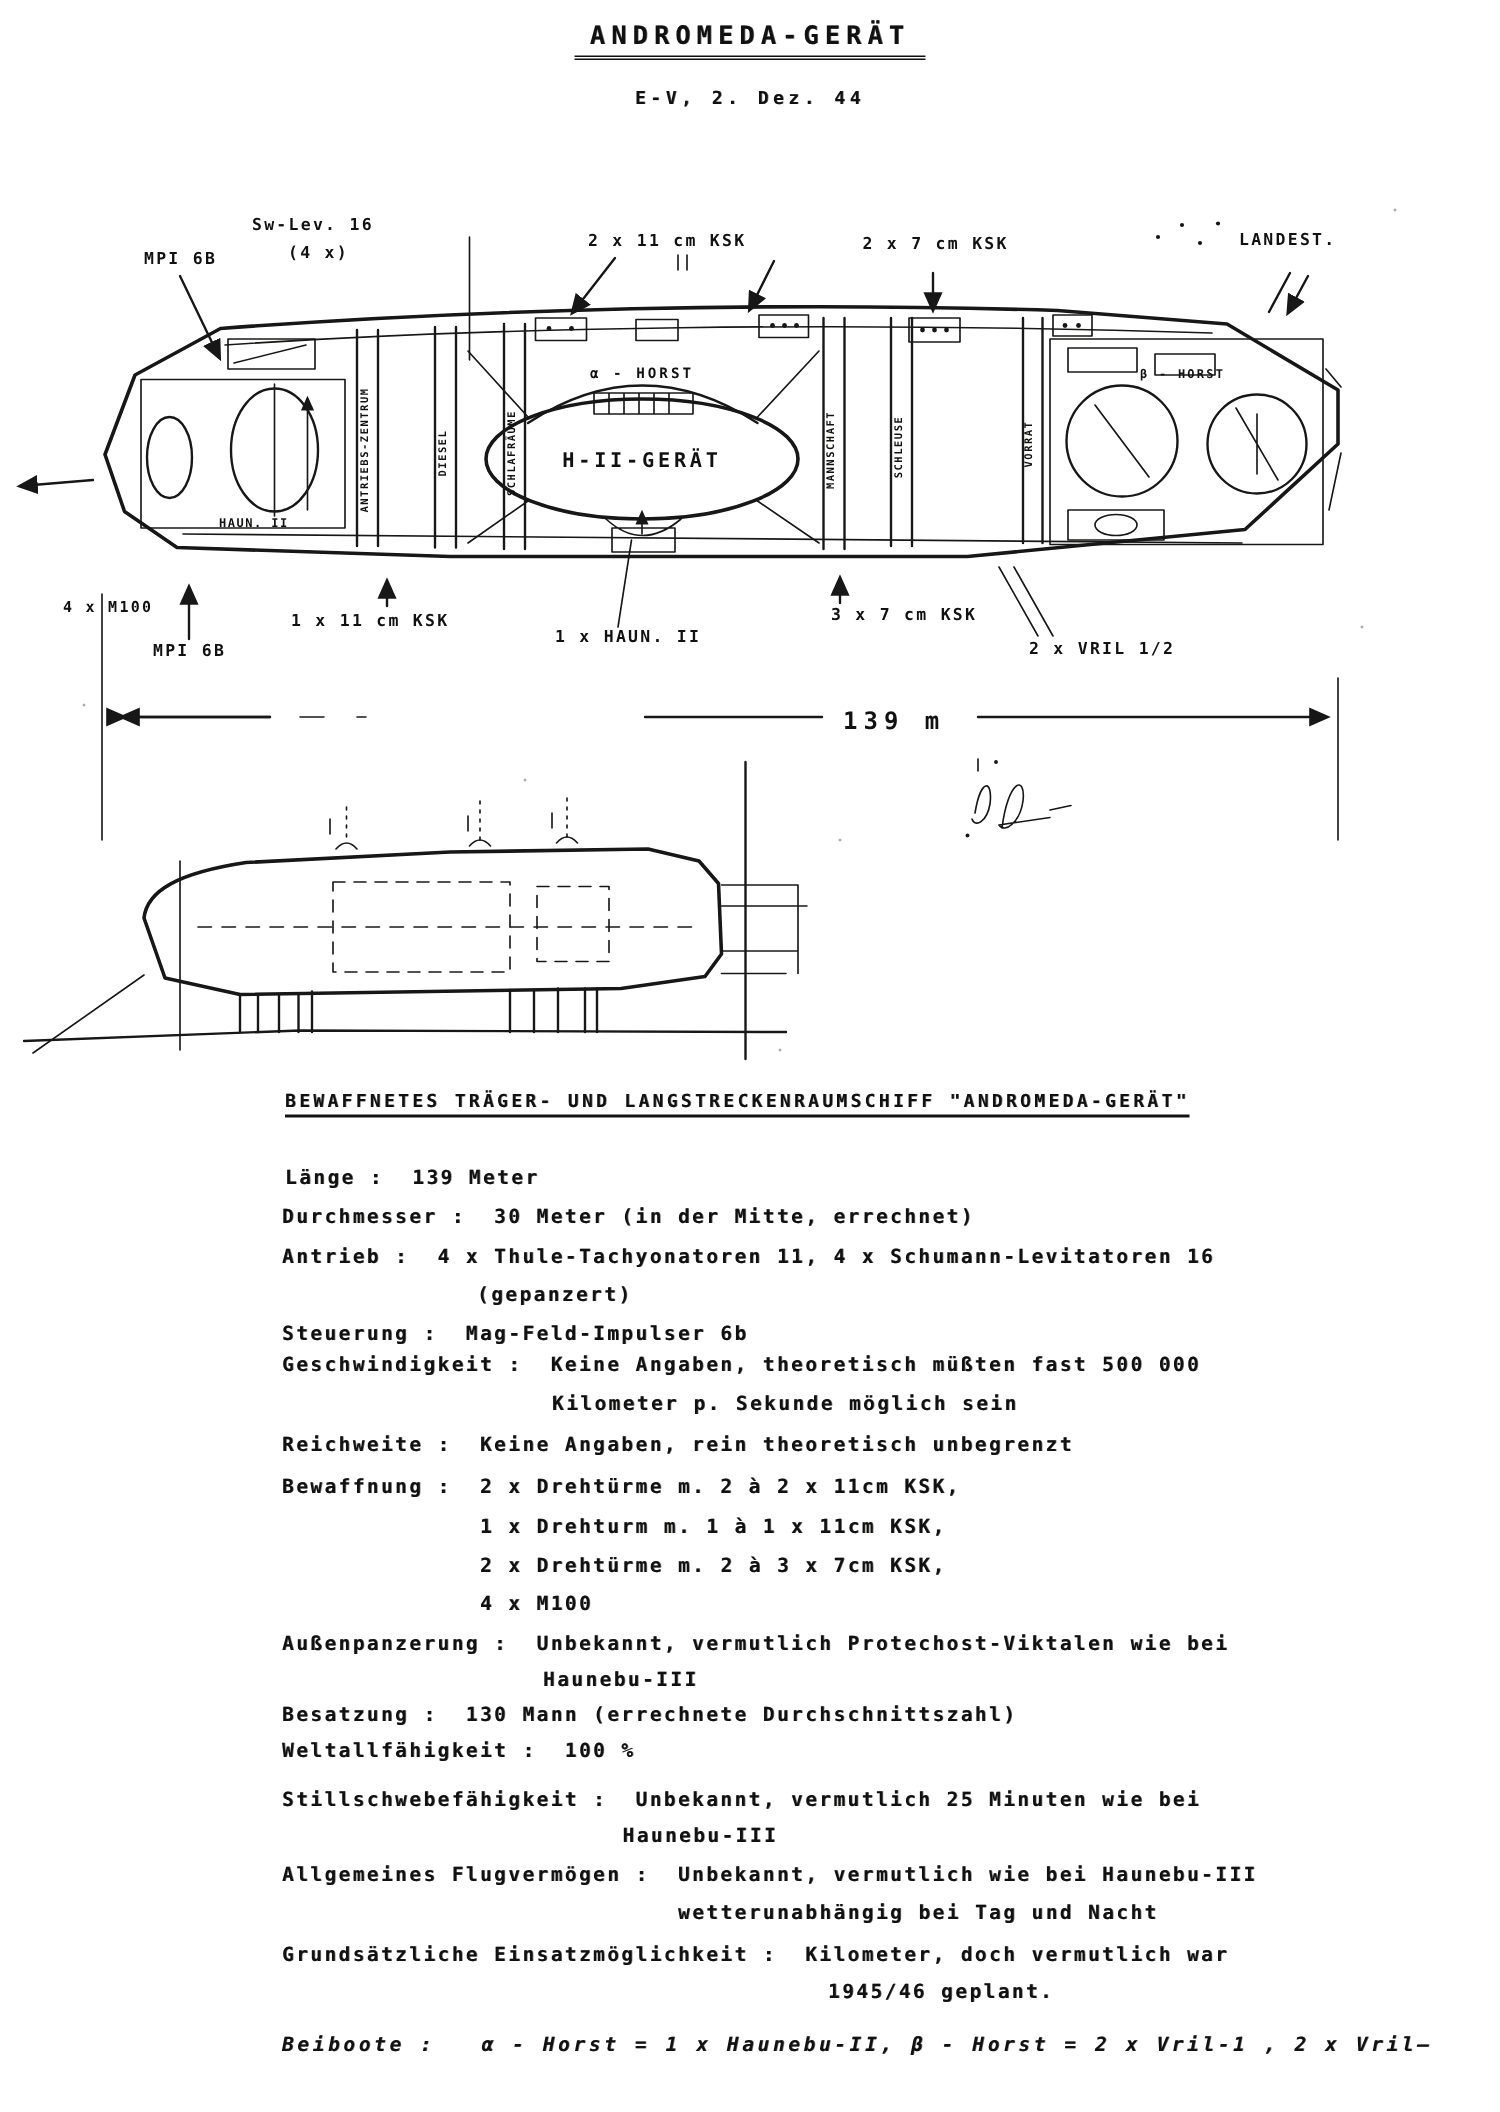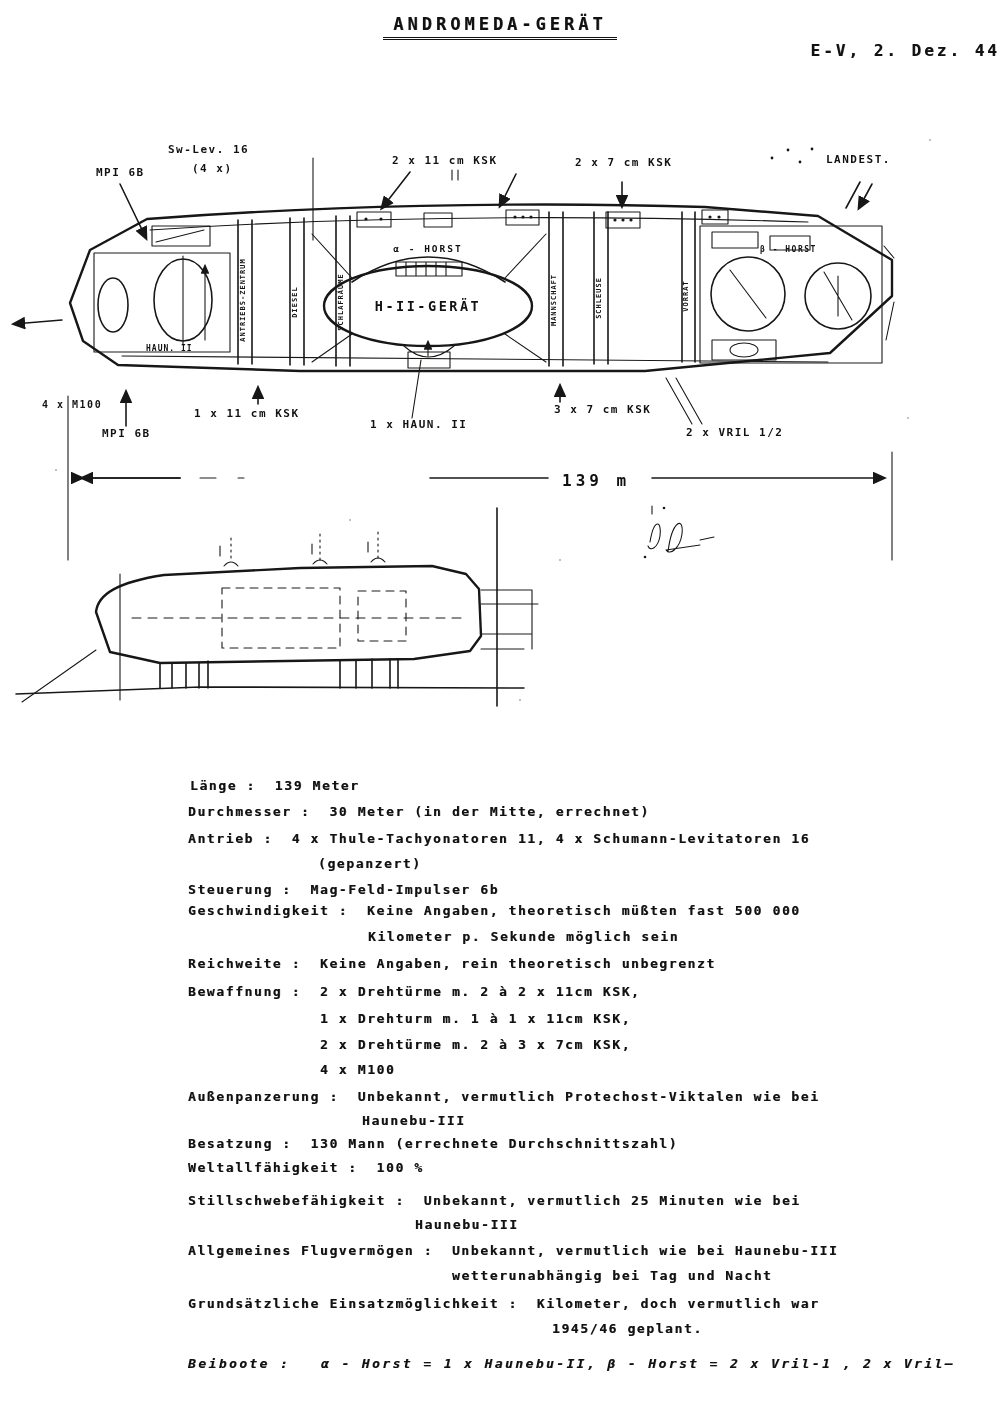--- a/index.html
+++ b/index.html
@@ -2,27 +2,27 @@
 <html><head>
 <meta charset="utf-8">
 <style>
   html,body{margin:0;padding:0;background:#e8e8e4;}
   .page{
     position:relative;width:1000px;height:1408px;margin:0 auto;
     background:#fdfdfb;color:#161616;overflow:hidden;
     font-family:"DejaVu Sans Mono","Liberation Mono",monospace;
     filter:contrast(1.05);
   }
-  .typed{font-weight:bold;white-space:pre;text-shadow:0.5px 0 0 rgba(20,20,20,.55);text-align:right;}
+  .typed{font-weight:bold;white-space:pre;text-shadow:0.5px 0 0 rgba(20,20,20,.55);}
   .title-wrap{position:absolute;left:0;top:14px;width:1000px;text-align:center;}
   .doc-title{
     display:inline-block;font-size:17px;letter-spacing:4px;
     border-bottom:3px double #161616;padding:0 10px 3px 10px;
   }
-  .doc-subtitle{margin-top:1px;font-size:16px;letter-spacing:3px;}
+  .doc-subtitle{margin-top:18px;font-size:12px;letter-spacing:3px;}
   .section-heading{
     position:absolute;left:190px;top:727px;font-size:12px;letter-spacing:2.2px;
     border-bottom:2.5px solid #161616;padding-bottom:2px;
   }
   .spec{position:absolute;font-size:13px;letter-spacing:1.6px;}
   .spec.wide{letter-spacing:2.4px;font-style:italic;}
   svg{position:absolute;left:0;top:0;}
   svg text{font-family:"DejaVu Sans Mono","Liberation Mono",monospace;font-weight:bold;fill:#161616;}
   .ln{stroke:#1c1c1c;stroke-width:1.6;fill:none;stroke-linecap:round;stroke-linejoin:round;}
   .thin{stroke-width:1.1;}
@@ -177,20 +177,21 @@
     <g fill="#444" opacity="0.45">
       <circle cx="930" cy="140" r="1"></circle>
         <circle cx="56" cy="470" r="1"></circle>
       <circle cx="350" cy="520" r="1"></circle>
         <circle cx="560" cy="560" r="1"></circle>
       <circle cx="908" cy="418" r="1"></circle>
         <circle cx="520" cy="700" r="1"></circle>
     </g>
   </svg>
 
+  <div class="typed section-heading">BEWAFFNETES TRÄGER- UND LANGSTRECKENRAUMSCHIFF "ANDROMEDA-GERÄT"</div>
 
   <div>
     <div class="typed spec" style="left:190px;top:778px">Länge :  139 Meter</div>
     <div class="typed spec" style="left:188px;top:804px">Durchmesser :  30 Meter (in der Mitte, errechnet)</div>
     <div class="typed spec" style="left:188px;top:831px">Antrieb :  4 x Thule-Tachyonatoren 11, 4 x Schumann-Levitatoren 16</div>
     <div class="typed spec" style="left:318px;top:856px">(gepanzert)</div>
     <div class="typed spec" style="left:188px;top:882px">Steuerung :  Mag-Feld-Impulser 6b</div>
     <div class="typed spec" style="left:188px;top:903px">Geschwindigkeit :  Keine Angaben, theoretisch müßten fast 500 000</div>
     <div class="typed spec" style="left:368px;top:929px">Kilometer p. Sekunde möglich sein</div>
     <div class="typed spec" style="left:188px;top:956px">Reichweite :  Keine Angaben, rein theoretisch unbegrenzt</div>

